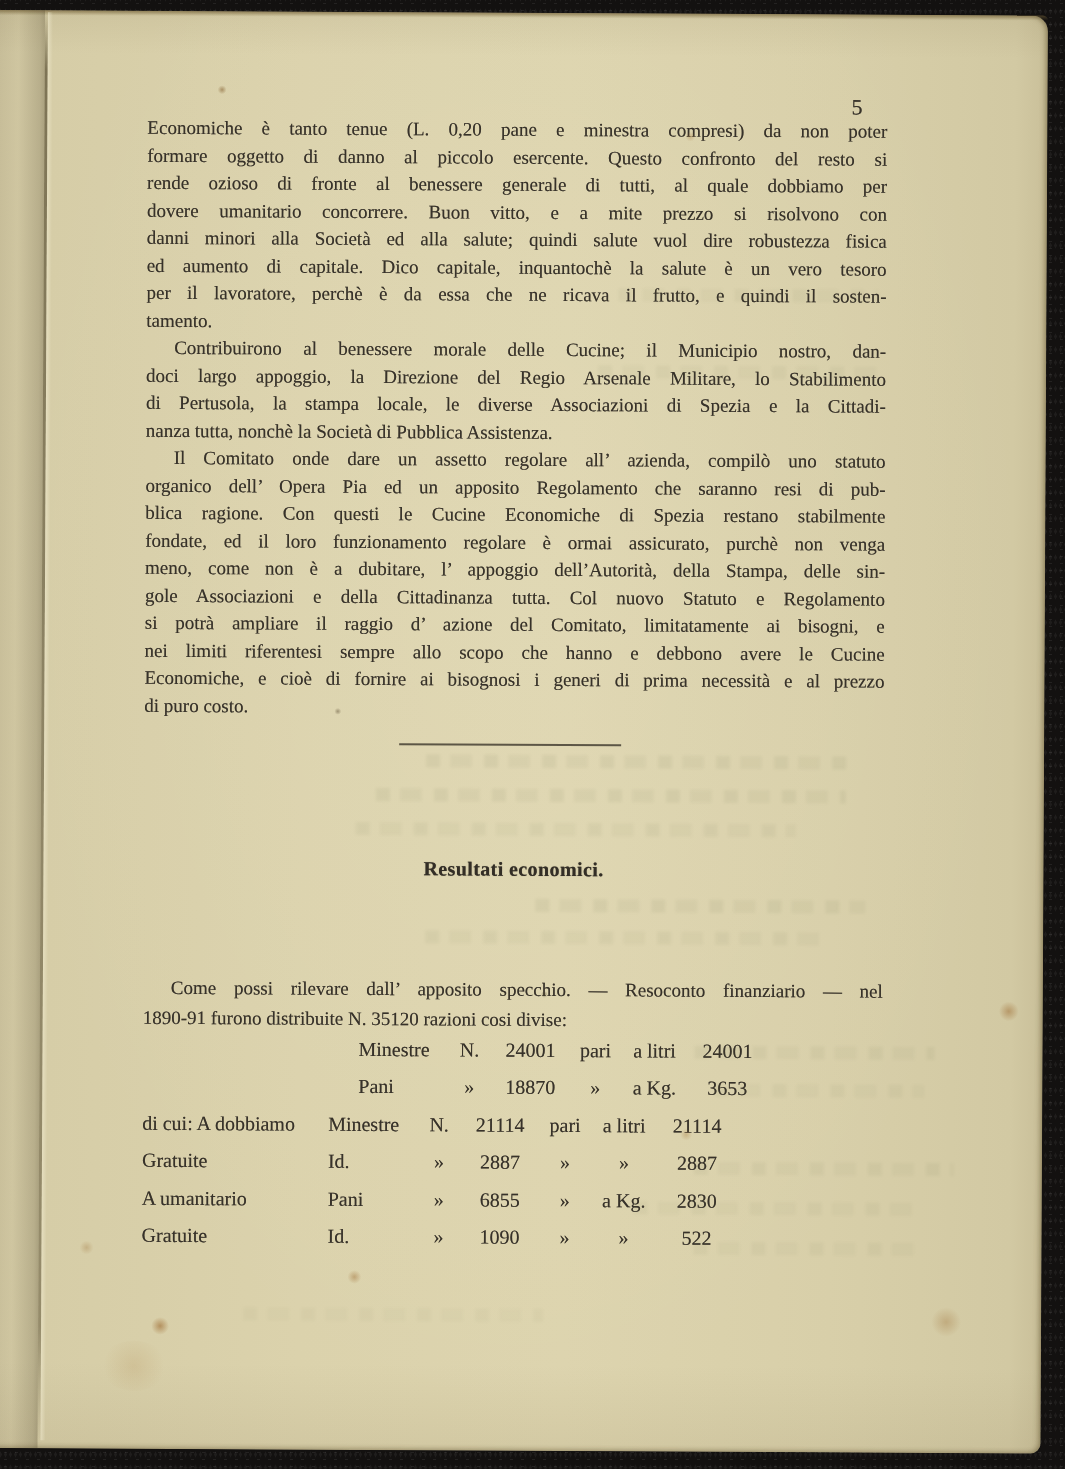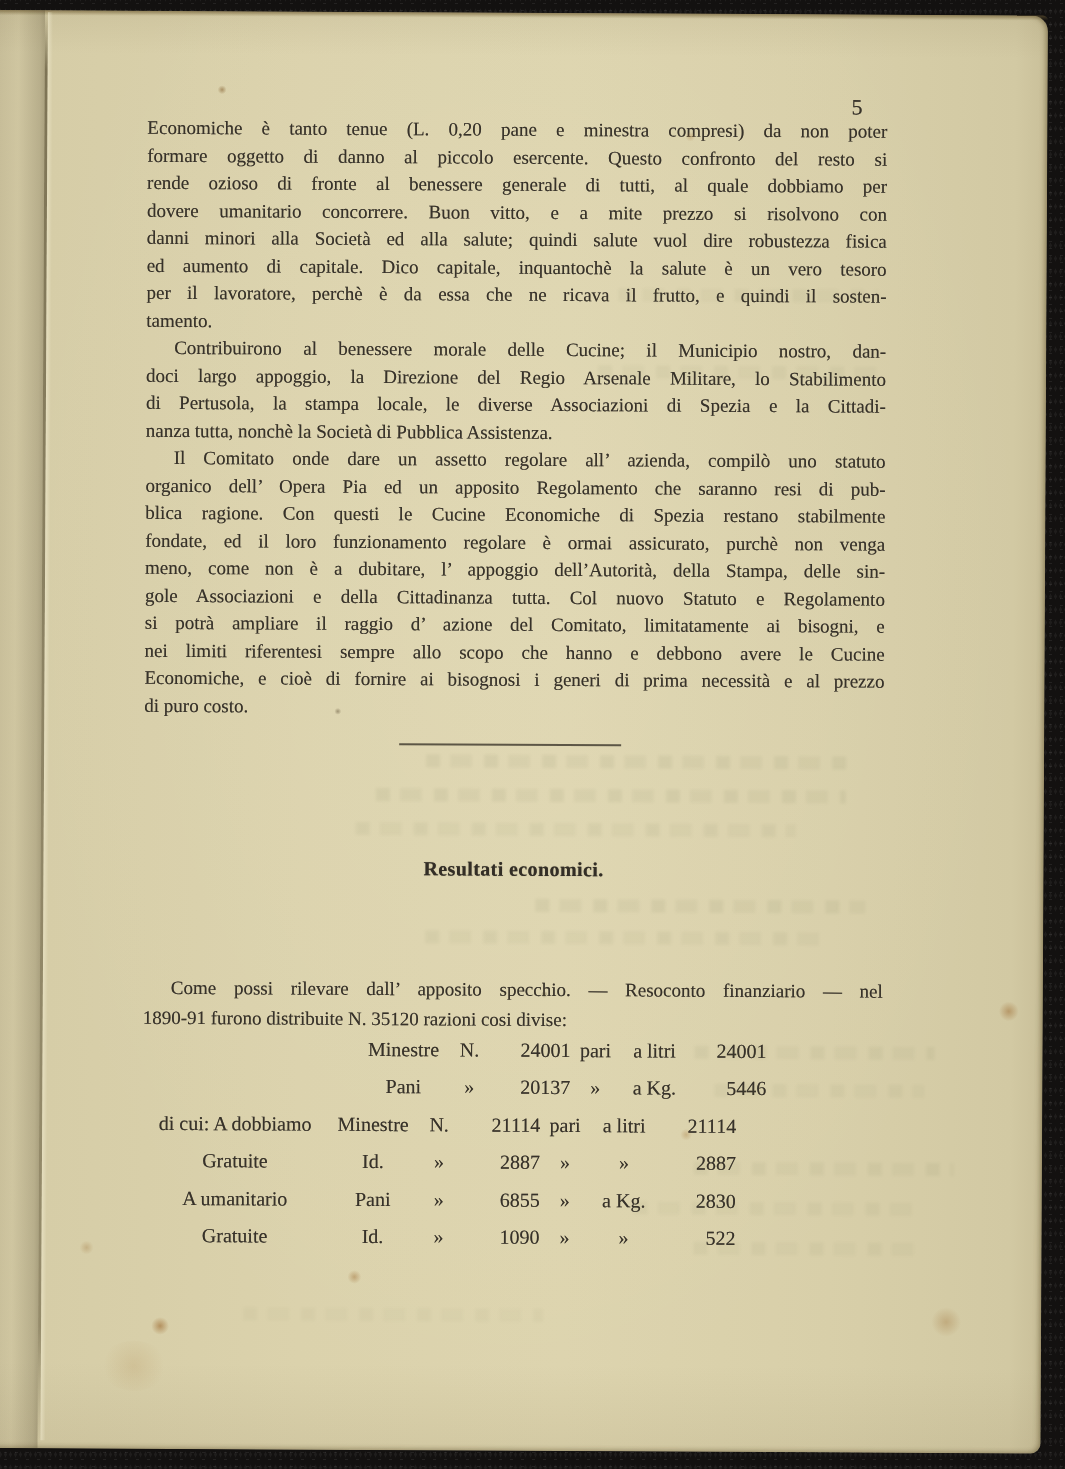--- a/index.html
+++ b/index.html
@@ -68,23 +68,23 @@
   #block-intro{top:962px;line-height:30px;}
   .listing{
     position:absolute;left:162px;top:1024px;width:612px;
     font-size:20px;color:#37322a;text-shadow:0 0 .6px rgba(55,48,38,.55);
   }
   .lrow{
     display:grid;grid-template-columns:186px 90px 42px 80px 50px 68px 78px;
     height:37.4px;line-height:26px;align-items:start;
   }
   .lrow.shifted{transform:translateX(30px);}
-  .c-label,.c-item{text-align:center;}
+  .c-label,.c-item{text-align:left;}
   .c-m1,.c-m2,.c-mid{text-align:center;}
-  .c-count,.c-amount{text-align:right;}
+  .c-count,.c-amount{text-align:center;}
   .ghost{
     position:absolute;height:13px;filter:blur(1.6px);opacity:.42;pointer-events:none;
     background:repeating-linear-gradient(90deg,
       rgba(105,110,75,.20) 0 14px, rgba(0,0,0,0) 14px 24px,
       rgba(105,110,75,.15) 24px 46px, rgba(0,0,0,0) 46px 58px);
   }
   .spot{position:absolute;border-radius:50%;pointer-events:none;}
 </style>
 </head>
 <body>
@@ -142,24 +142,24 @@
       <div class="c-m1">N.</div>
       <div class="c-count">24001</div>
       <div class="c-m2">pari</div>
       <div class="c-mid">a litri</div>
       <div class="c-amount">24001</div>
     </div>
     <div class="lrow shifted">
       <div class="c-label"></div>
       <div class="c-item">Pani</div>
       <div class="c-m1">»</div>
-      <div class="c-count">20137</div>
+      <div class="c-count">18870</div>
       <div class="c-m2">»</div>
       <div class="c-mid">a Kg.</div>
-      <div class="c-amount">5446</div>
+      <div class="c-amount">3653</div>
     </div>
     <div class="lrow">
       <div class="c-label">di cui: A dobbiamo</div>
       <div class="c-item">Minestre</div>
       <div class="c-m1">N.</div>
       <div class="c-count">21114</div>
       <div class="c-m2">pari</div>
       <div class="c-mid">a litri</div>
       <div class="c-amount">21114</div>
     </div>

